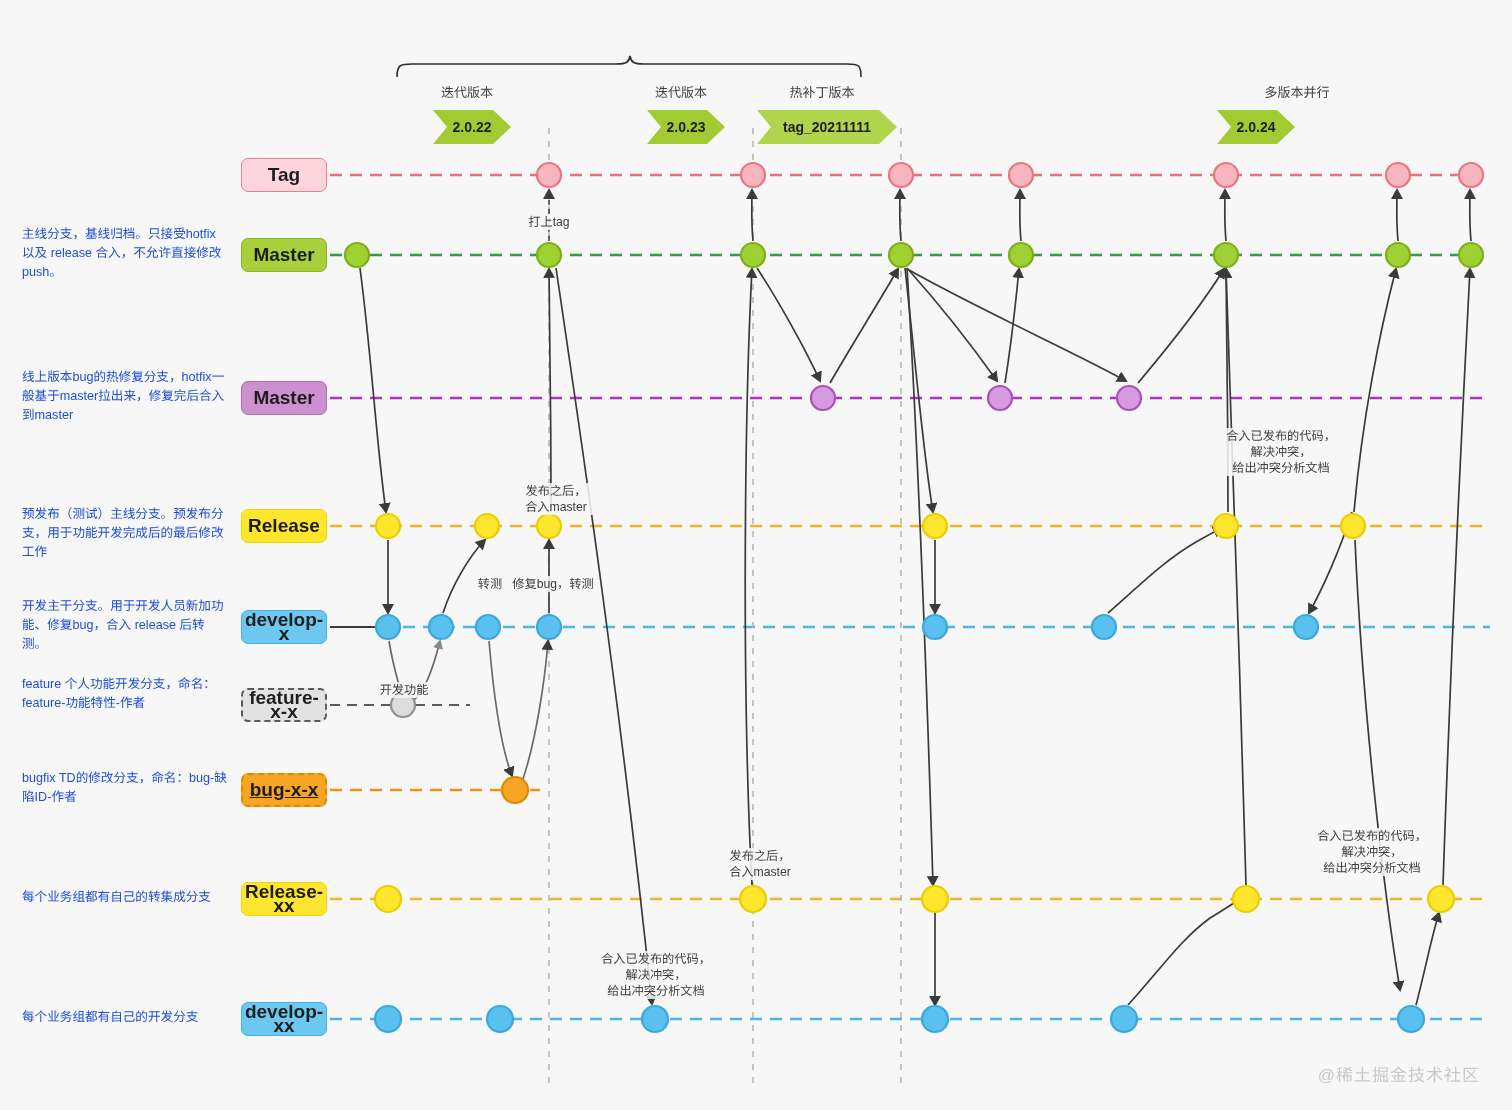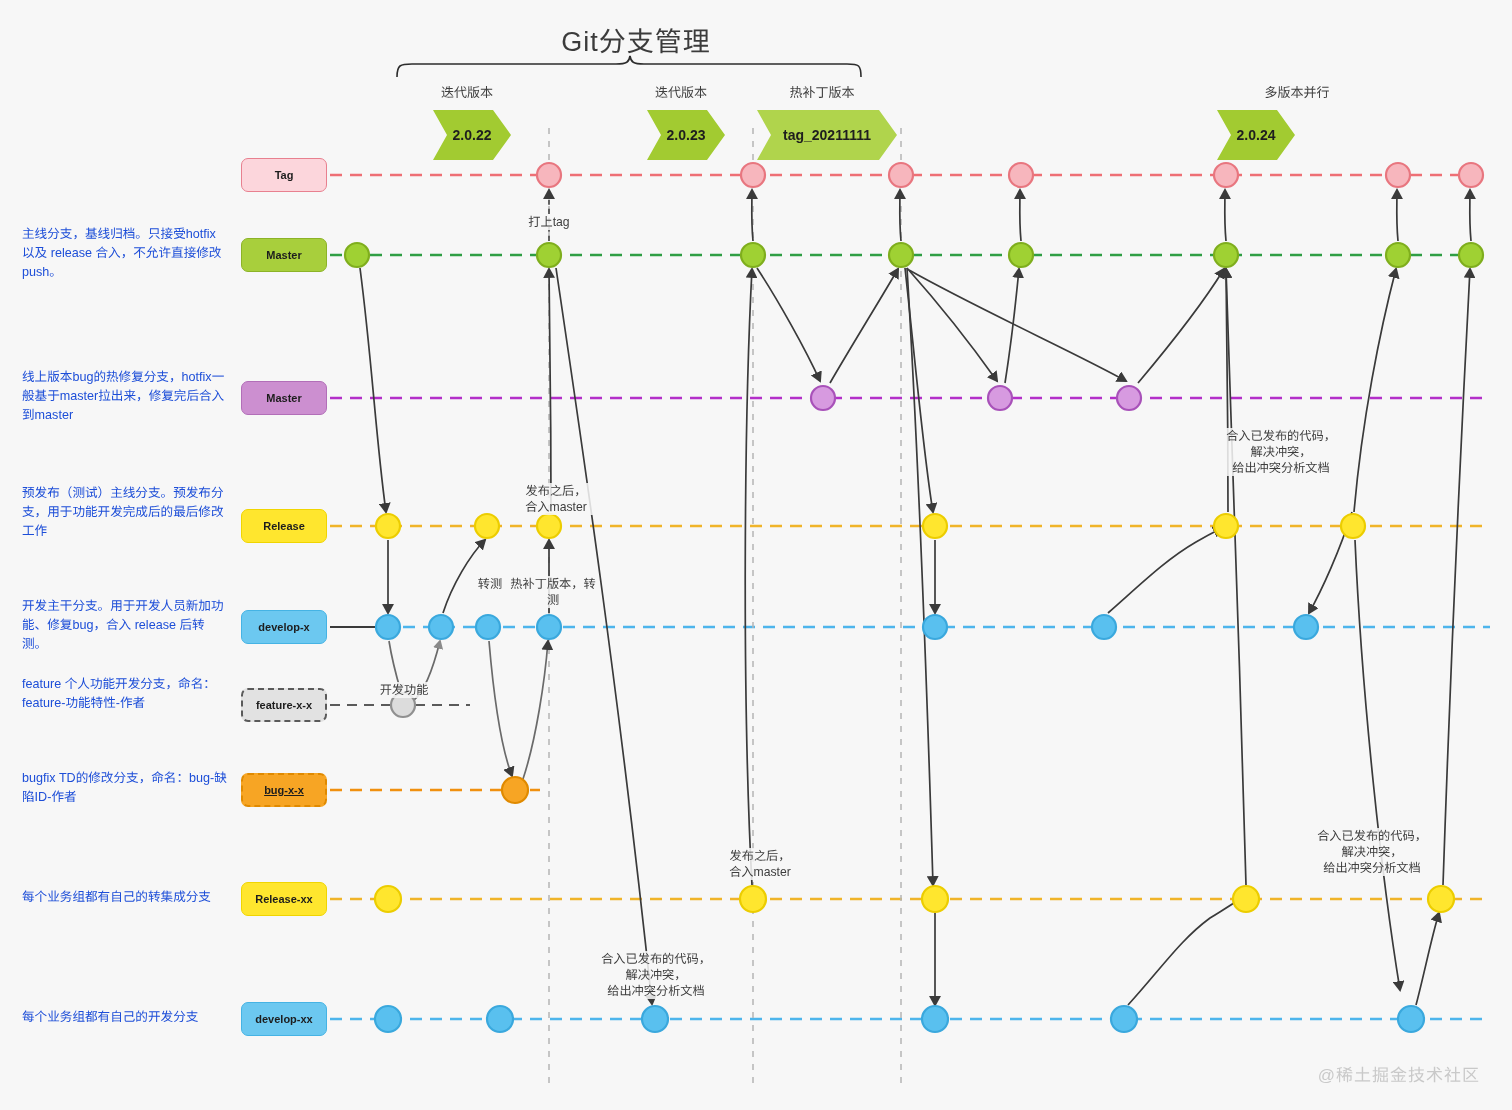--- a/index.html
+++ b/index.html
@@ -21,21 +21,21 @@
   }
   .title span{display:inline-block;transform:translateX(-120px);}
 
   
   .chip{
     position:absolute;
     box-sizing:border-box;
     height:34px;width:86px;
     border-radius:7px;
     display:flex;align-items:center;justify-content:center;
-    font-size:11px;font-weight:bold;color:#1d1d1d;
+    font-size:19px;font-weight:bold;color:#1d1d1d;
     line-height:14px;text-align:center;
     padding:0 3px;
   }
   .chip.tag{background:#fcd6dc;border:1.6px solid #e8808f;}
   .chip.master{background:#a8cf3c;border:1.6px solid #8cb327;}
   .chip.hotfix{background:#cc8fd0;border:1.6px solid #b26eb8;}
   .chip.release{background:#ffe62e;border:1.6px solid #f0d500;}
   .chip.developx{background:#6cc8f0;border:1.6px solid #45b3e4;}
   .chip.feature{background:#e2e2e2;border:2px dashed #5a5a5a;}
   .chip.bug{background:#f7a524;border:2px dashed #e08a00;}
@@ -47,21 +47,21 @@
     position:absolute;left:22px;width:205px;
     font-size:12.6px;line-height:19px;color:#1d4ed8;
   }
 
   
   .vlabel{
     position:absolute;text-align:center;font-size:13px;color:#3f3f3f;
     width:140px;
   }
   .banner{
-    position:absolute;height:50px;
+    position:absolute;height:34px;
     display:flex;align-items:center;justify-content:center;
     font-size:14px;font-weight:bold;color:#1e1e1e;
     background:#a2cb31;
     clip-path:polygon(0 0, calc(100% - 18px) 0, 100% 50%, calc(100% - 18px) 100%, 0 100%, 14px 50%);
   }
   .banner.dashed{
     background:#b0d44c;
     outline:none;
   }
   .banner.dashed::after{
@@ -80,21 +80,20 @@
   .watermark{
     position:absolute;right:32px;bottom:24px;
     font-size:17px;color:#c9c9c9;letter-spacing:1px;
   }
 </style>
 </head>
 <body>
 
 <div id="stage">
 
-  <div class="title"><span>Git分支管理</span></div>
 
   <svg id="svg" viewBox="0 0 1512 1110">
     <defs>
       <marker id="ah" viewBox="0 0 12 12" refX="9" refY="6" markerWidth="7" markerHeight="7" orient="auto-start-reverse">
         <path d="M0,0 L11,6 L0,12 z" fill="#3a3a3a"></path>
       </marker>
       <marker id="ahg" viewBox="0 0 12 12" refX="9" refY="6" markerWidth="6" markerHeight="6" orient="auto-start-reverse">
         <path d="M0,0 L11,6 L0,12 z" fill="#8a8a8a"></path>
       </marker>
     </defs>
@@ -250,39 +249,39 @@
       <div class="banner" style="left: 1217px; top: 110px; width: 78px;">2.0.24</div>
     </div>
 
   <div id="lanes">
       <div class="chip tag" style="left: 241px; top: 158px;">Tag</div>
       <div class="chip master" style="left: 241px; top: 238px;">Master</div>
       <div class="desc" style="top: 224.5px;">主线分支，基线归档。只接受hotfix 以及 release 合入，不允许直接修改push。</div>
       <div class="chip hotfix" style="left: 241px; top: 381px;">Master</div>
       <div class="desc" style="top: 367.5px;">线上版本bug的热修复分支，hotfix一般基于master拉出来，修复完后合入到master</div>
       <div class="chip release" style="left: 241px; top: 509px;">Release</div>
-      <div class="desc" style="top: 485px; font-family: Liberation Mono, monospace;">预发布（测试）主线分支。预发布分支，用于功能开发完成后的最后修改工作</div>
+      <div class="desc" style="top: 505px;">预发布（测试）主线分支。预发布分支，用于功能开发完成后的最后修改工作</div>
       <div class="chip developx" style="left: 241px; top: 610px;">develop-x</div>
       <div class="desc" style="top: 596.5px;">开发主干分支。用于开发人员新加功能、修复bug，合入 release 后转测。</div>
       <div class="chip feature" style="left: 241px; top: 688px;">feature-x-x</div>
       <div class="desc" style="top: 674.5px;">feature 个人功能开发分支，命名：feature-功能特性-作者</div>
       <div class="chip bug" style="left: 241px; top: 773px; text-decoration: underline;">bug-x-x</div>
       <div class="desc" style="top: 769px;">bugfix TD的修改分支，命名：bug-缺陷ID-作者</div>
       <div class="chip releasexx" style="left: 241px; top: 882px;">Release-xx</div>
       <div class="desc" style="top: 887.5px;">每个业务组都有自己的转集成分支</div>
       <div class="chip developxx" style="left: 241px; top: 1002px;">develop-xx</div>
       <div class="desc" style="top: 1007.5px;">每个业务组都有自己的开发分支</div>
     </div>
 
   <div id="notes">
       <div class="note" style="width: 90px; left: 504px; top: 214px;">打上tag</div>
       <div class="note" style="width: 100px; left: 506px; top: 483px;">发布之后，
 合入master</div>
       <div class="note" style="width: 40px; left: 470px; top: 576px;">转测</div>
-      <div class="note" style="width: 90px; left: 508px; top: 576px;">热补丁版本，转测</div>
+      <div class="note" style="width: 90px; left: 508px; top: 576px;">修复bug，转测</div>
       <div class="note" style="width: 66px; left: 371px; top: 682px;">开发功能</div>
       <div class="note" style="width: 130px; left: 1216px; top: 428px;">合入已发布的代码，
 解决冲突，
 给出冲突分析文档</div>
       <div class="note" style="width: 100px; left: 710px; top: 848px;">发布之后，
 合入master</div>
       <div class="note" style="width: 130px; left: 591px; top: 951px;">合入已发布的代码，
 解决冲突，
 给出冲突分析文档</div>
       <div class="note" style="width: 130px; left: 1307px; top: 828px;">合入已发布的代码，

